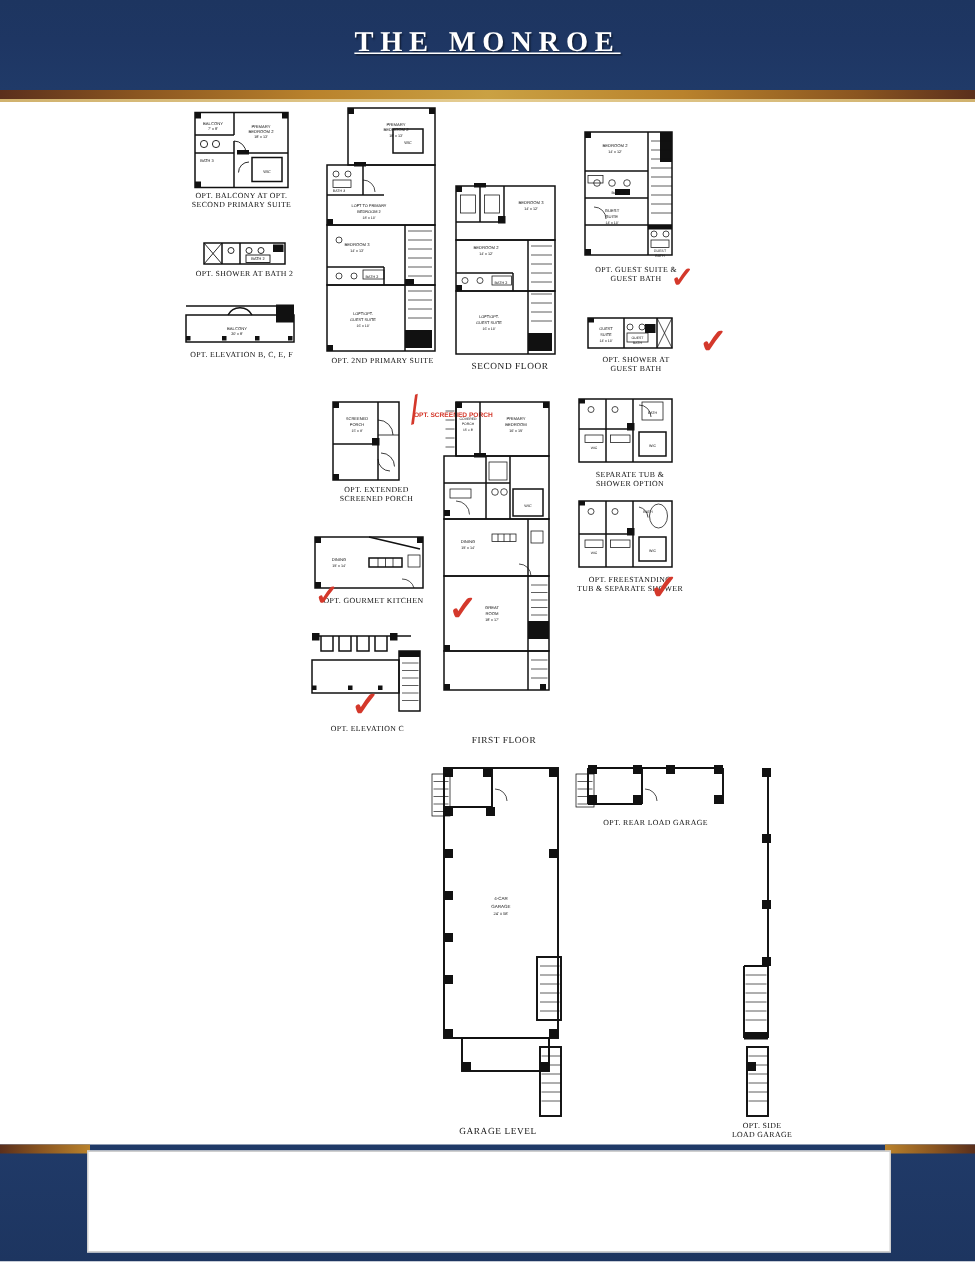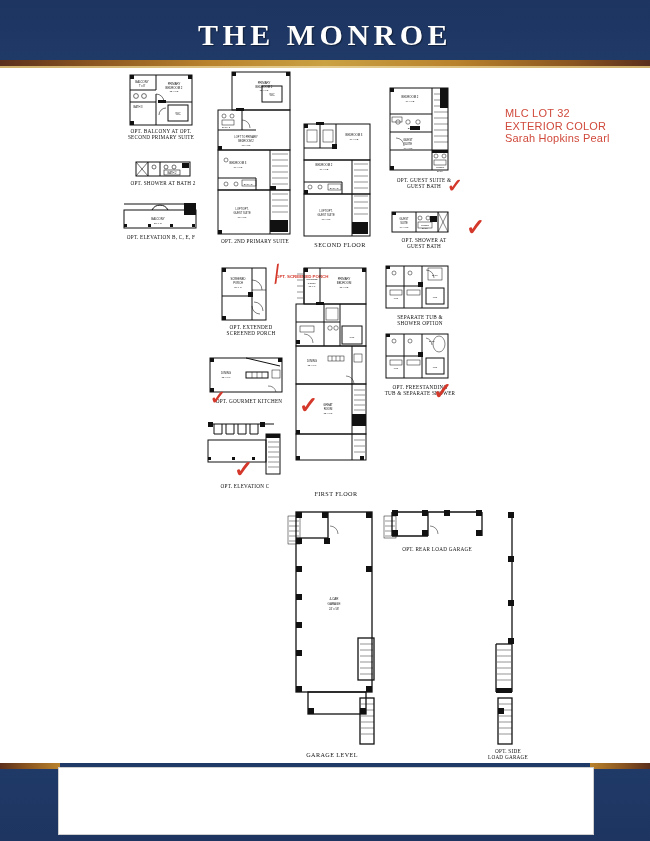--- a/index.html
+++ b/index.html
@@ -14,22 +14,23 @@
   .page{position:absolute;inset:0;background:#fff;}
 
   .header-band{
     position:absolute;left:0;top:0;width:650px;height:60px;
     background:linear-gradient(180deg,#1d3560 0%,#1e3663 45%,#203a68 100%);
   }
   .header-title{
     position:absolute;left:0;top:18px;width:650px;
     text-align:center;color:#ffffff;
     font-family:"Liberation Serif", serif;
-    font-size:30px;font-weight:bold;letter-spacing:4.5px;
+    font-size:19px;font-weight:bold;letter-spacing:4.5px;
     text-shadow:1px 1px 1px rgba(0,0,0,.45);
+    text-decoration:underline;
   }
   .gold-strip{
     position:absolute;left:0;top:60px;width:650px;height:6px;
     background:linear-gradient(90deg,#5a2f1c 0%,#8a5520 14%,#b9822c 32%,#caa143 50%,#b9822c 70%,#8a5520 88%,#5a2f1c 100%);
   }
   .gold-strip2{
     position:absolute;left:0;top:66px;width:650px;height:2px;
     background:linear-gradient(90deg,#c8a454 0%,#e0c47f 50%,#c8a454 100%);
     opacity:.85;
   }
@@ -91,25 +92,20 @@
 </head>
 <body>
 
 <div class="page">
 
   <div class="header-band"></div>
   <div class="header-title">THE MONROE</div>
   <div class="gold-strip"></div>
   <div class="gold-strip2"></div>
 
-  <div class="annotation">
-    <div>MLC LOT 32</div>
-    <div>EXTERIOR COLOR</div>
-    <div>Sarah Hopkins Pearl</div>
-  </div>
 
   <div class="plan-area">
 
     <div class="plan" style="left:122px;top:4px;width:78px;height:68px;">
       <svg width="78" height="56" viewBox="0 0 78 56">
         <g fill="none" stroke="#111" stroke-width="1">
           <rect x="8" y="3" width="62" height="50"></rect>
           <line x1="8" y1="18" x2="34" y2="18"></line>
           <line x1="34" y1="3" x2="34" y2="18"></line>
           <line x1="8" y1="30" x2="34" y2="30"></line>

